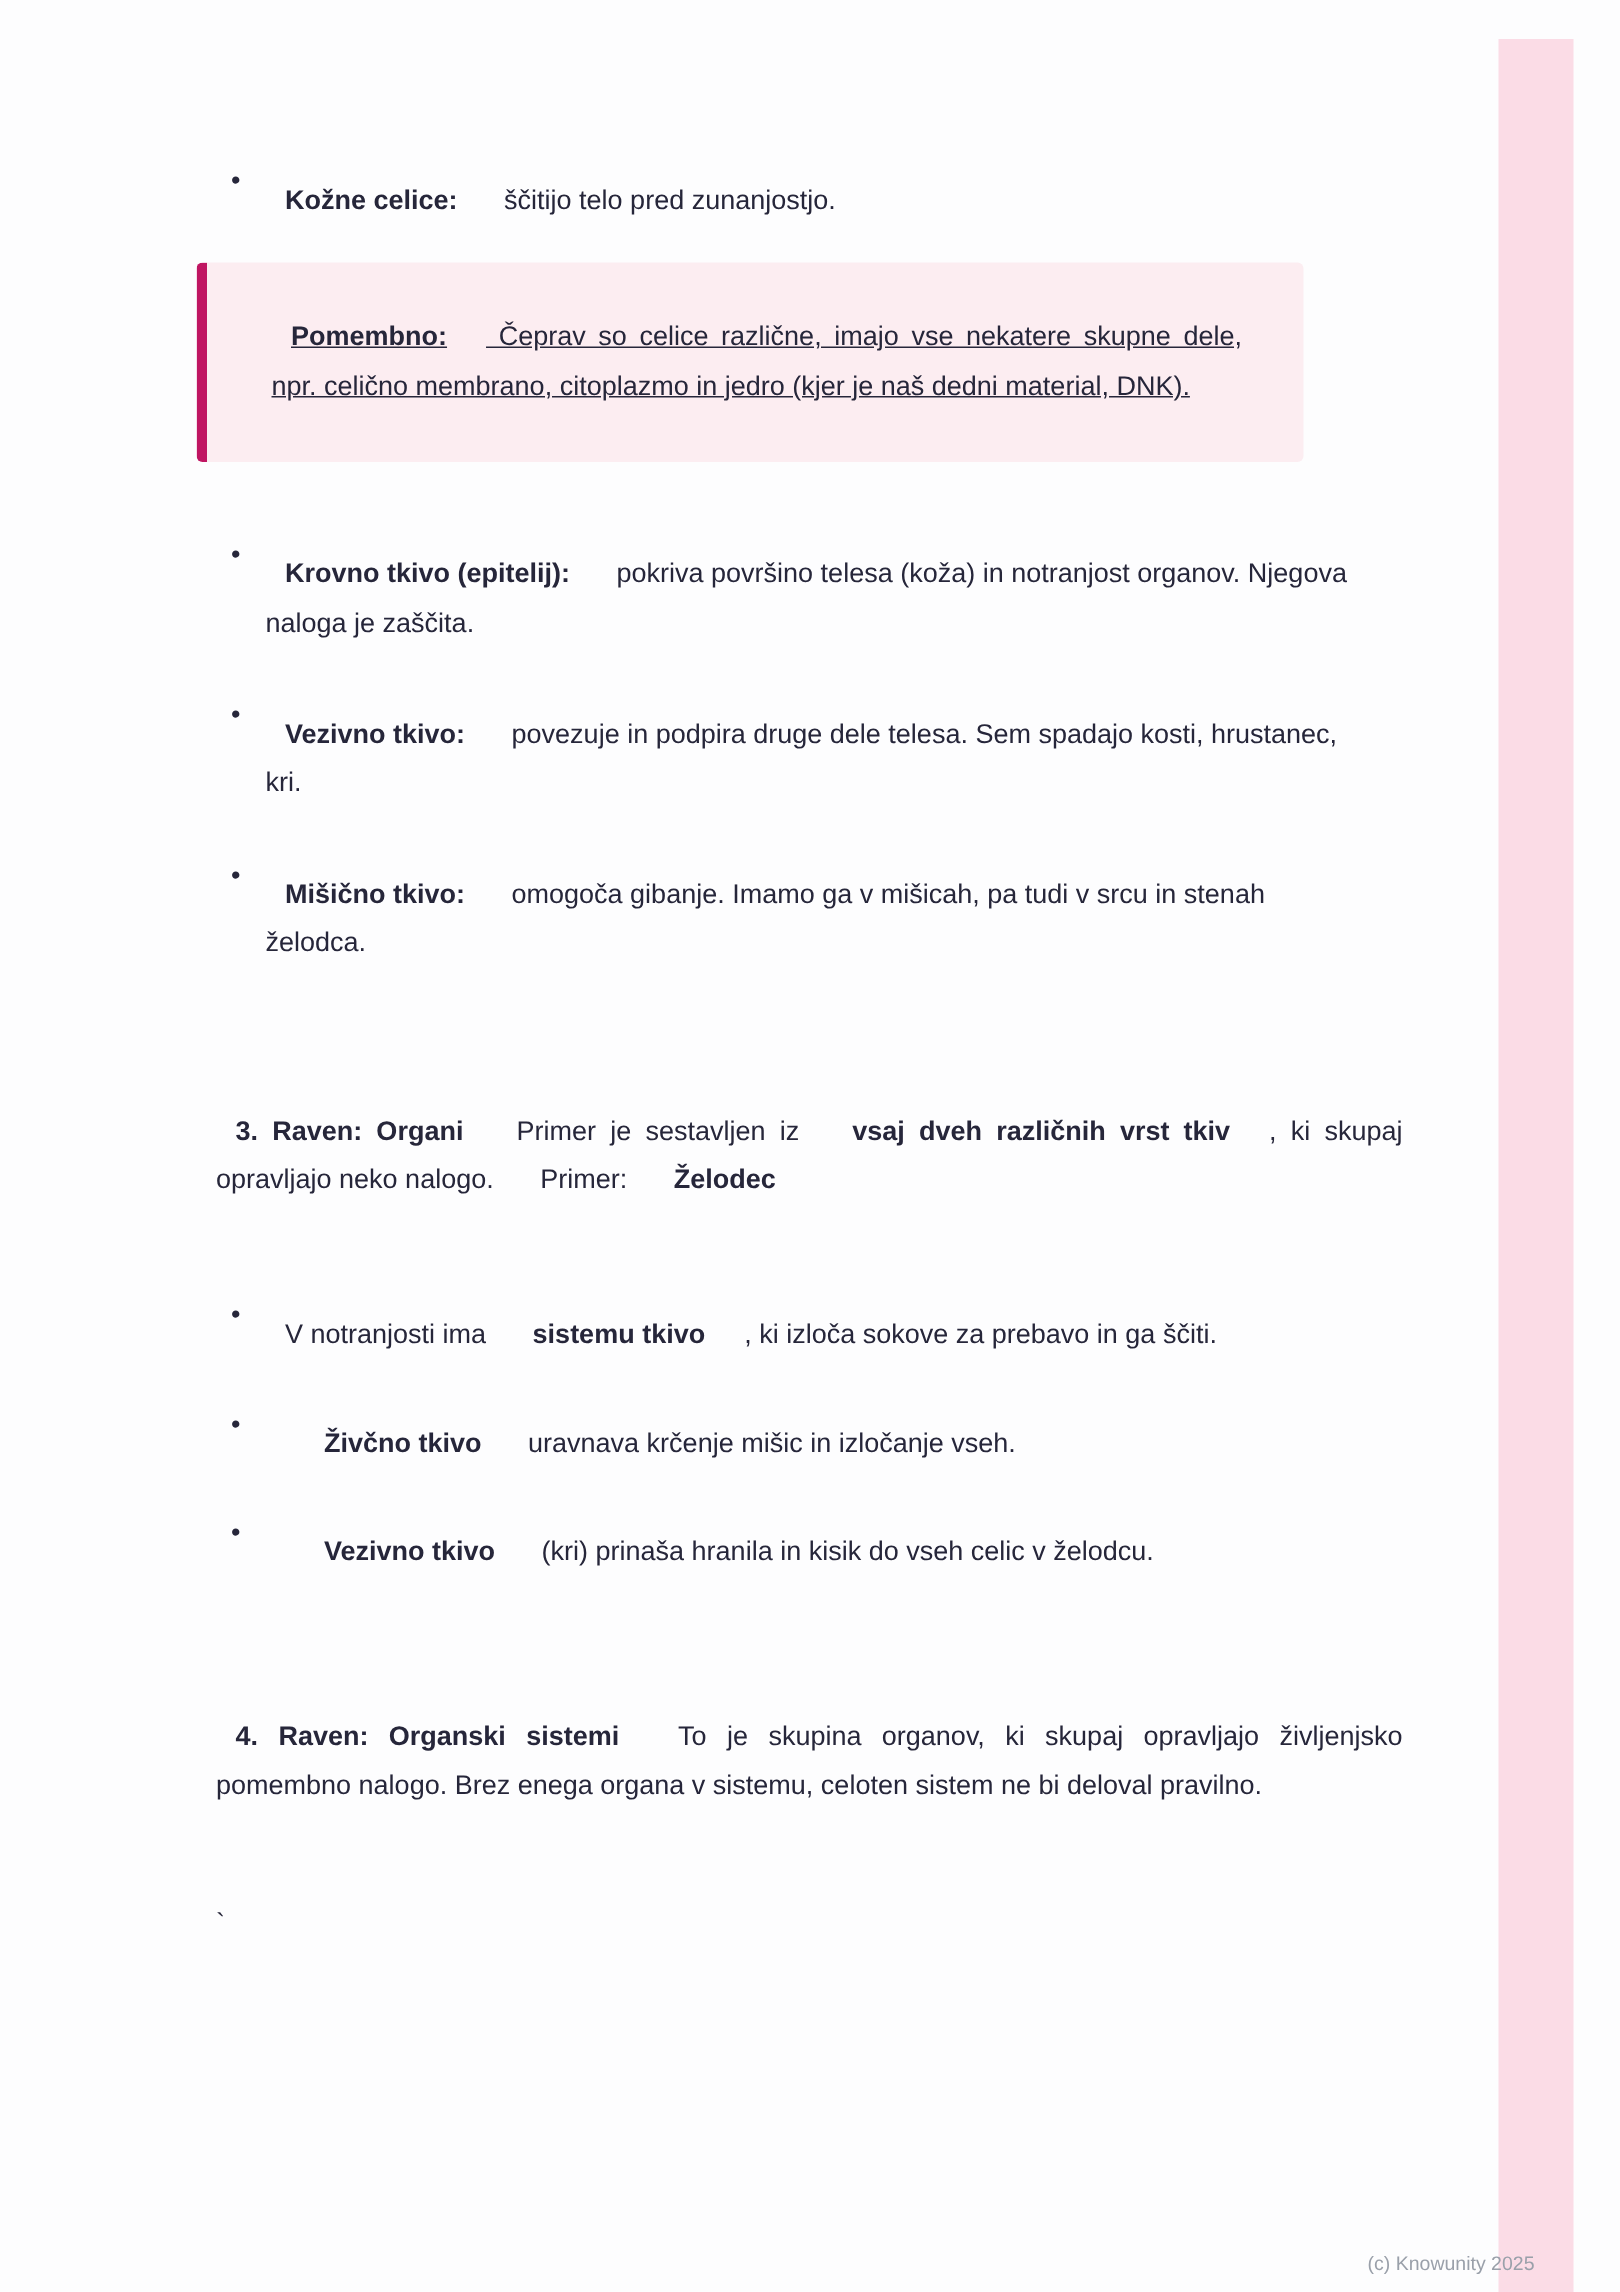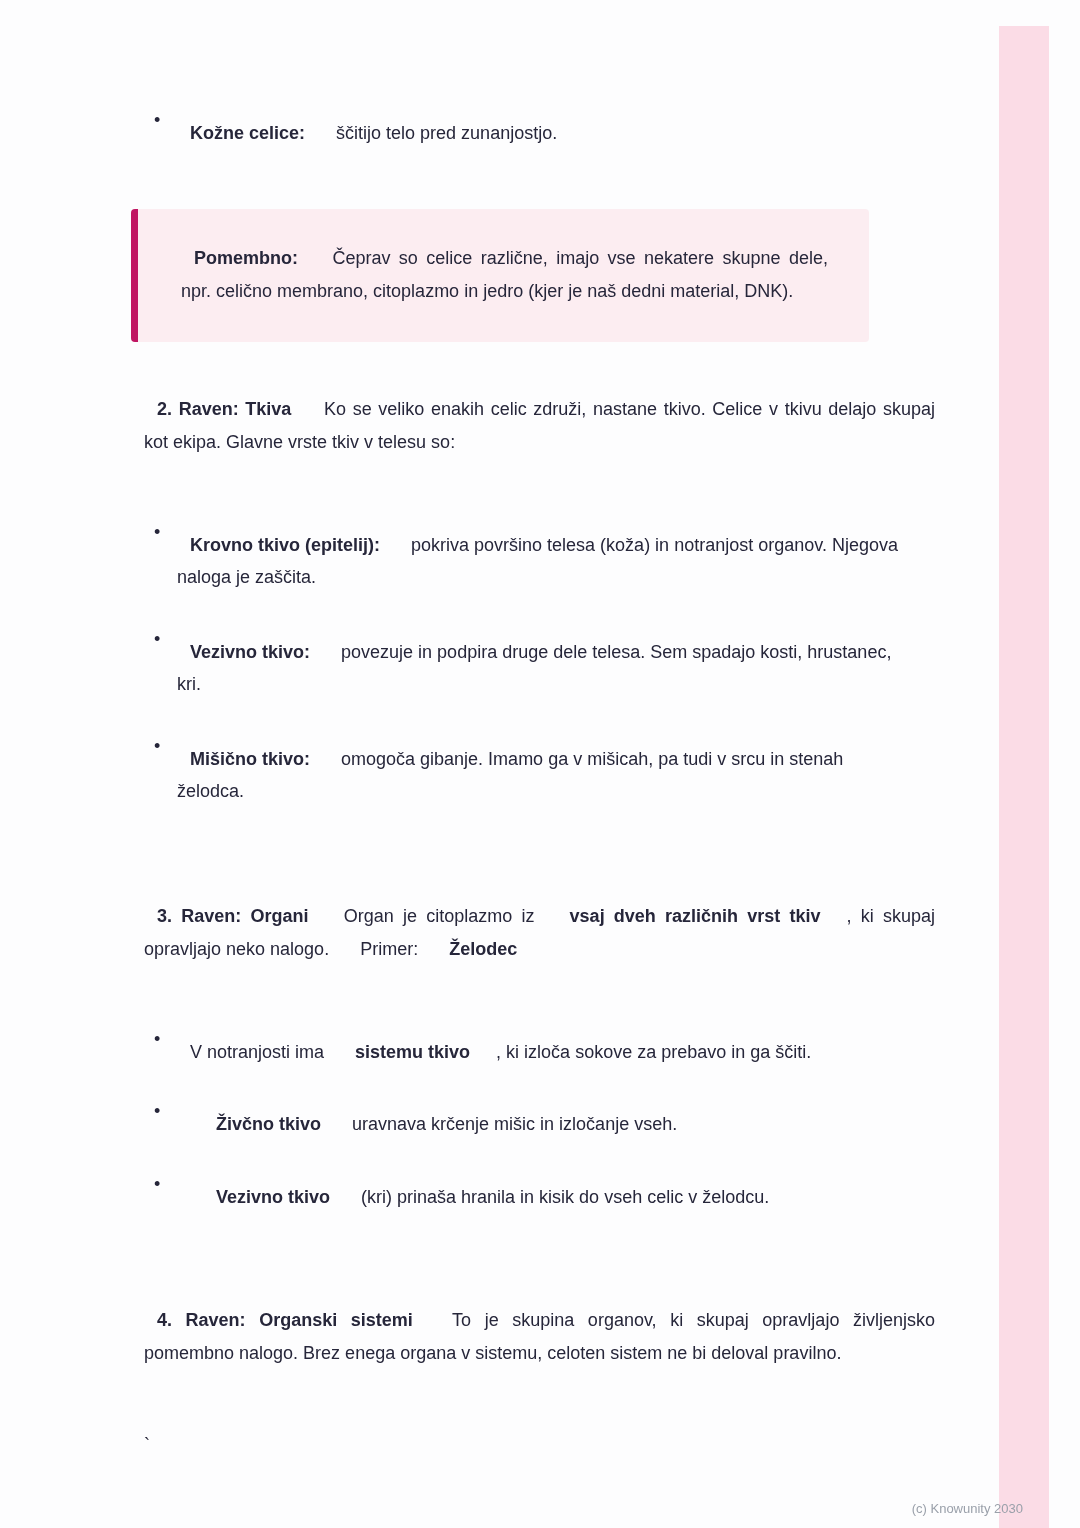--- a/index.html
+++ b/index.html
@@ -41,26 +41,26 @@
     content: "\2022";
     position: absolute;
     left: 10px;
     top: 0;
   }
   ul.blist.intro { margin-top: 0; }
   ul.blist.intro li { margin-bottom: 0; }
   ul.blist.tight li { margin-bottom: 14px; }
 
   .callout {
-    margin-top: 34px;
     width: 738px;
     background: #fcedf1;
     border-left: 7px solid #c01562;
     border-radius: 4px;
     padding: 20px 28px 22px 30px;
+    text-decoration: underline;
   }
   .callout-text { text-align: justify; }
 
   .para {
     margin-top: 38px;
     text-align: justify;
   }
 
   .stray { margin-top: 34px; text-align: left; }
 
@@ -83,37 +83,36 @@
   <main class="content">
 
     <ul class="blist intro">
       <li><span class="b">Kožne celice:</span><span> ščitijo telo pred zunanjostjo.</span></li>
     </ul>
 
     <aside class="callout">
       <p class="callout-text"><span class="b">Pomembno:</span><span> Čeprav so celice različne, imajo vse nekatere skupne dele, npr. celično membrano, citoplazmo in jedro (kjer je naš dedni material, DNK).</span></p>
     </aside>
 
-    <p class="para"><span class="b">2. Raven: Tkiva</span><span> Ko se veliko enakih celic združi, nastane tkivo. Celice v tkivu delajo skupaj kot ekipa. Glavne vrste tkiv v telesu so:</span></p>
 
     <ul class="blist">
       <li><span class="b">Krovno tkivo (epitelij):</span><span> pokriva površino telesa (koža) in notranjost organov. Njegova naloga je zaščita.</span></li>
       <li><span class="b">Vezivno tkivo:</span><span> povezuje in podpira druge dele telesa. Sem spadajo kosti, hrustanec, kri.</span></li>
       <li><span class="b">Mišično tkivo:</span><span> omogoča gibanje. Imamo ga v mišicah, pa tudi v srcu in stenah želodca.</span></li>
     </ul>
 
-    <p class="para"><span class="b">3. Raven: Organi</span><span> Organ je citoplazmo iz </span><span class="b">vsaj dveh različnih vrst tkiv</span><span>, ki skupaj opravljajo neko nalogo. </span><span class="i">Primer: </span><span class="bi">Želodec</span></p>
+    <p class="para"><span class="b">3. Raven: Organi</span><span> Primer je sestavljen iz </span><span class="b">vsaj dveh različnih vrst tkiv</span><span>, ki skupaj opravljajo neko nalogo. </span><span class="i">Primer: </span><span class="bi">Želodec</span></p>
 
     <ul class="blist tight">
       <li><span>V notranjosti ima </span><span class="b">sistemu tkivo</span><span>, ki izloča sokove za prebavo in ga ščiti.</span></li>
       <li><span></span><span class="b">Živčno tkivo</span><span> uravnava krčenje mišic in izločanje vseh.</span></li>
       <li><span></span><span class="b">Vezivno tkivo</span><span> (kri) prinaša hranila in kisik do vseh celic v želodcu.</span></li>
     </ul>
 
     <p class="para"><span class="b">4. Raven: Organski sistemi</span><span> To je skupina organov, ki skupaj opravljajo življenjsko pomembno nalogo. Brez enega organa v sistemu, celoten sistem ne bi deloval pravilno.</span></p>
 
     <p class="stray">`</p>
 
   </main>
 
-  <div class="footer">(c) Knowunity 2030</div>
+  <div class="footer">(c) Knowunity 2025</div>
 
 </div>
 
 </body></html>

